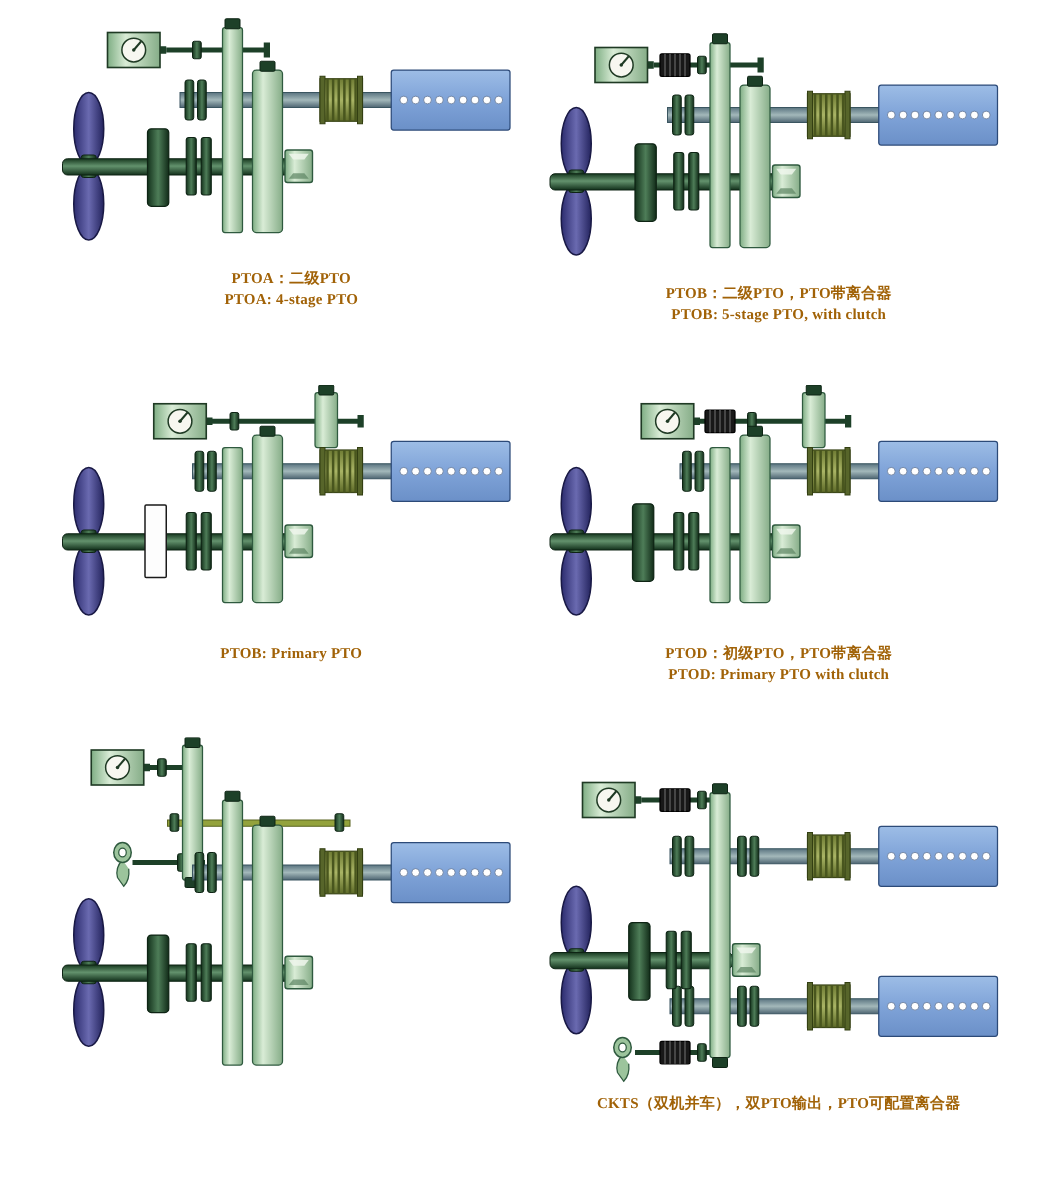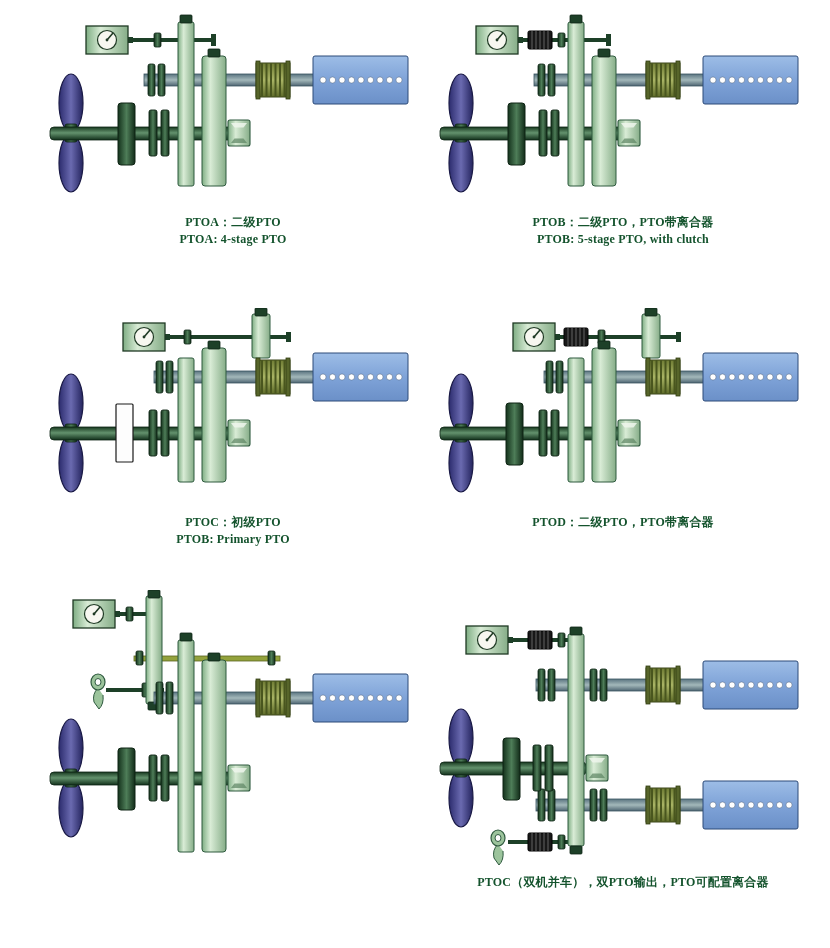--- a/index.html
+++ b/index.html
@@ -14,21 +14,21 @@
     position:absolute;
     width:390px;
     margin:0;
   }
   .cell svg{display:block;}
   figcaption{margin-top:6px;}
   .cap{
     text-align:center;
     font-size:12px;
     font-weight:bold;
-    color:#14532d;
+    color:#a16207;
     line-height:17px;
     letter-spacing:.2px;
   }
 </style>
 </head>
 <body>
 
 <div class="page">
 
   <svg width="0" height="0" style="position:absolute" aria-hidden="true">
@@ -165,21 +165,21 @@
       <use href="#sym-nut" x="190" y="112"></use>
       <rect x="90" y="29" width="5" height="6" fill="#1d4028"></rect>
       <use href="#sym-gauge" x="48" y="18"></use>
     </svg>
     <figcaption>
       <div class="cap">PTOA：二级PTO</div>
       <div class="cap">PTOA:  4-stage PTO</div>
     </figcaption>
   </figure>
 
-  <figure class="cell" style="left:428px;top:8px">
+  <figure class="cell" style="left:428px;top:20px">
     <svg width="390" height="200" viewBox="0 0 390 200">
       <use href="#sym-prop" x="33" y="125"></use>
       <rect x="12" y="119" width="182" height="13" rx="4" fill="url(#gShaft)" stroke="#0e2414" stroke-width="0.8"></rect>
       <rect x="95" y="30" width="85" height="4" fill="#1d4028"></rect>
       <use href="#sym-clutch" x="100" y="23"></use>
       <use href="#sym-collar" x="130" y="25"></use>
       <rect x="178" y="26" width="5" height="12" fill="#1d4028"></rect>
       <rect x="106" y="66" width="172" height="12" fill="url(#gMid)" stroke="#3a5560" stroke-width="0.8"></rect>
       <use href="#sym-pair-small" x="110" y="56"></use>
       <rect x="140" y="14" width="16" height="164" rx="2" fill="url(#gCol)" stroke="#2f5a3f" stroke-width="1"></rect>
@@ -217,21 +217,20 @@
       <use href="#sym-cap" x="217" y="0"></use>
       <use href="#sym-coupling" x="218" y="50"></use>
       <use href="#sym-engine" x="275" y="45"></use>
       <rect x="78" y="96" width="17" height="58" rx="1" fill="#fdfdfd" stroke="#1a1a1a" stroke-width="1.2"></rect>
       <use href="#sym-flange-pair" x="111" y="102"></use>
       <use href="#sym-nut" x="190" y="112"></use>
       <rect x="127" y="26" width="5" height="6" fill="#1d4028"></rect>
       <use href="#sym-gauge" x="85" y="15"></use>
     </svg>
     <figcaption>
-      <div class="cap">PTOC：初级PTO</div>
       <div class="cap">PTOB:  Primary PTO</div>
     </figcaption>
   </figure>
 
   <figure class="cell" style="left:428px;top:308px">
     <svg width="390" height="200" viewBox="0 0 390 200">
       <use href="#sym-prop" x="33" y="125"></use>
       <rect x="12" y="119" width="182" height="13" rx="4" fill="url(#gShaft)" stroke="#0e2414" stroke-width="0.8"></rect>
       <rect x="130" y="27" width="84" height="4" fill="#1d4028"></rect>
       <use href="#sym-clutch" x="136" y="20"></use>
@@ -247,21 +246,22 @@
       <use href="#sym-cap" x="217" y="0"></use>
       <use href="#sym-coupling" x="218" y="50"></use>
       <use href="#sym-engine" x="275" y="45"></use>
       <use href="#sym-flange-big" x="78" y="95"></use>
       <use href="#sym-flange-pair" x="111" y="102"></use>
       <use href="#sym-nut" x="190" y="112"></use>
       <rect x="127" y="26" width="5" height="6" fill="#1d4028"></rect>
       <use href="#sym-gauge" x="85" y="15"></use>
     </svg>
     <figcaption>
-      <div class="cap">PTOD：二级PTO，PTO带离合器</div>
+      <div class="cap">PTOD：初级PTO，PTO带离合器</div>
+      <div class="cap">PTOD:  Primary PTO with clutch</div>
     </figcaption>
   </figure>
 
   <figure class="cell" style="left:38px;top:590px">
     <svg width="390" height="278" viewBox="0 0 390 278">
       <use href="#sym-prop" x="33" y="188"></use>
       <rect x="12" y="182" width="182" height="13" rx="4" fill="url(#gShaft)" stroke="#0e2414" stroke-width="0.8"></rect>
       <rect x="82" y="22" width="28" height="4" fill="#1d4028"></rect>
       <use href="#sym-collar" x="88" y="17"></use>
       <rect x="96" y="66" width="146" height="5" fill="#93a23c" stroke="#5a6420" stroke-width="0.8"></rect>
@@ -315,17 +315,17 @@
       <use href="#sym-coupling" x="218" y="196"></use>
       <use href="#sym-engine" x="275" y="191"></use>
       <use href="#sym-flange-big" x="75" y="148"></use>
       <use href="#sym-flange-pair" x="105" y="155"></use>
       <use href="#sym-nut" x="158" y="165"></use>
       <rect x="80" y="47" width="5" height="6" fill="#1d4028"></rect>
       <use href="#sym-gauge" x="38" y="36"></use>
       <use href="#sym-hook" x="62" y="240"></use>
     </svg>
     <figcaption>
-      <div class="cap">PTOC（双机并车），双PTO输出，PTO可配置离合器</div>
+      <div class="cap">CKTS（双机并车），双PTO输出，PTO可配置离合器</div>
     </figcaption>
   </figure>
 
 </div>
 
 </body></html>

